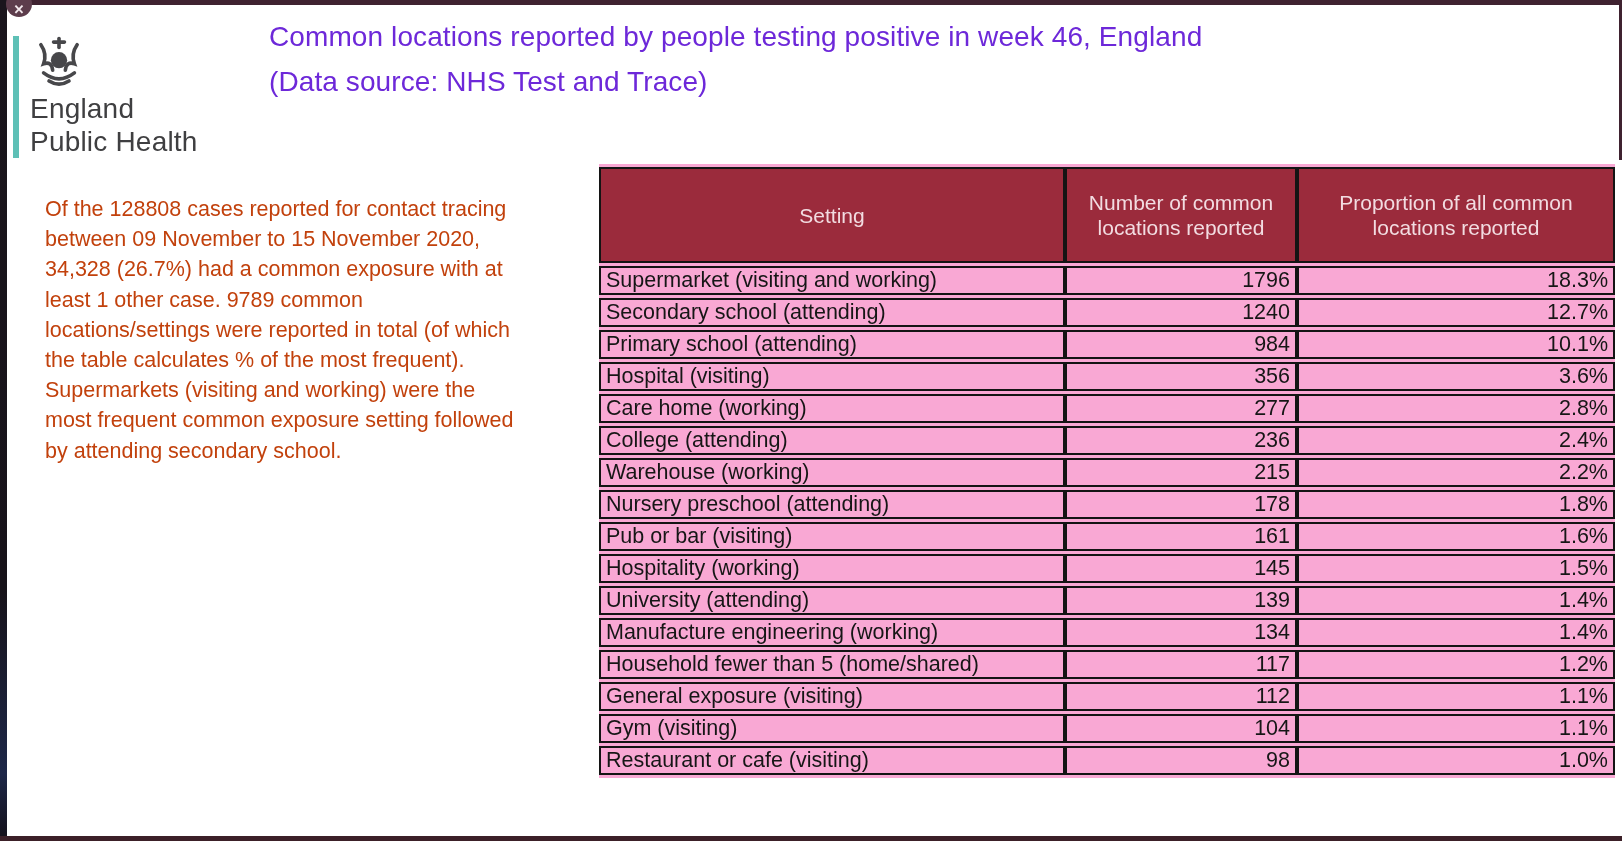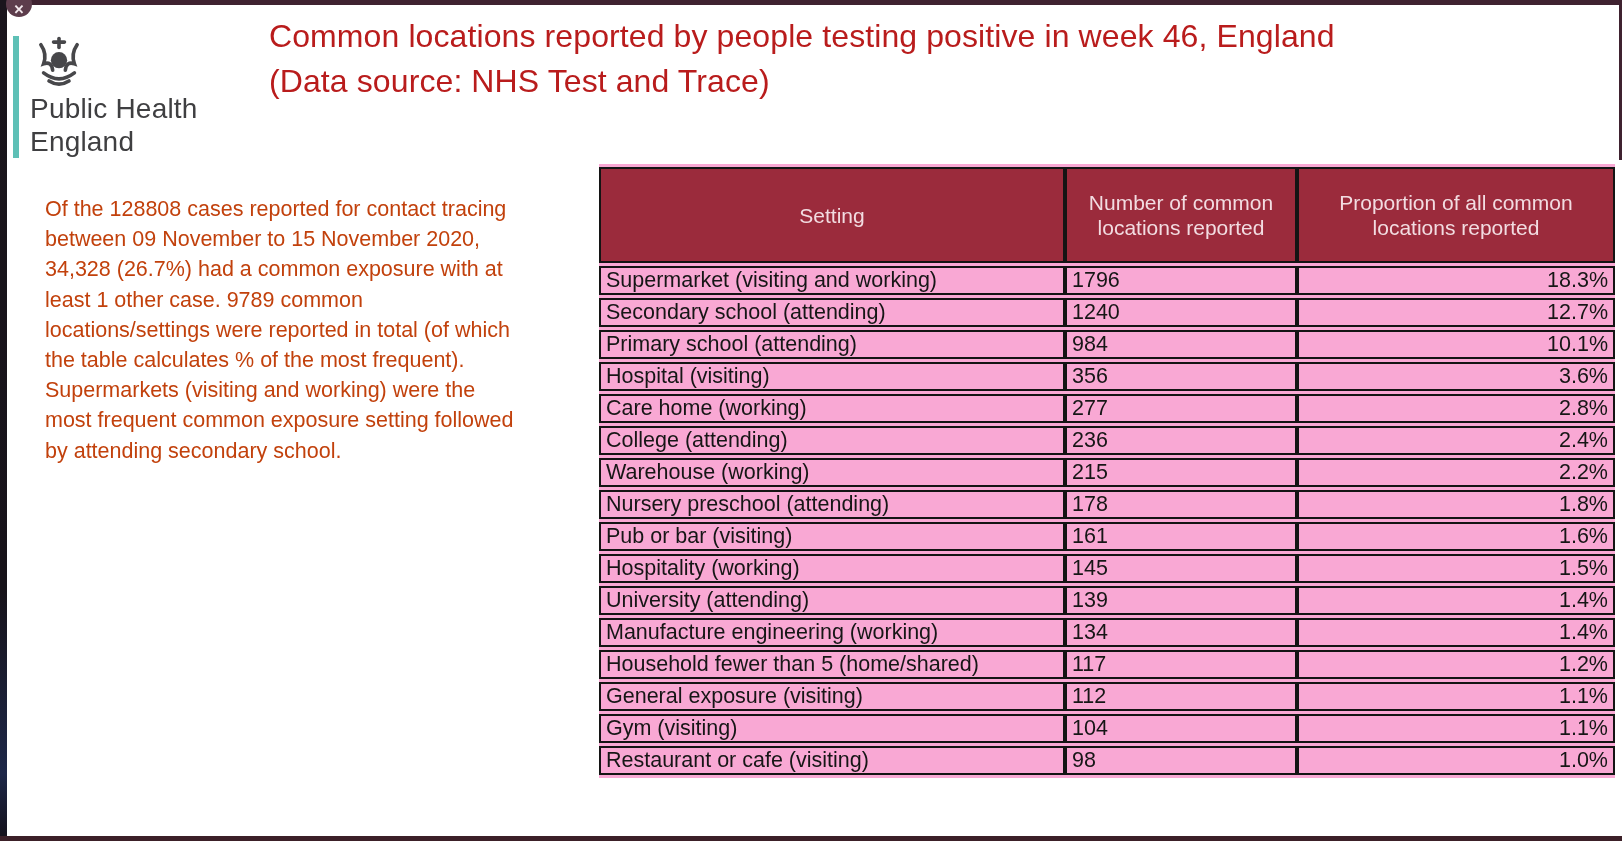--- a/index.html
+++ b/index.html
@@ -35,21 +35,21 @@
   
   .teal-bar { position: absolute; left: 13px; top: 36px; width: 6px; height: 122px; background: #5ec0b6; }
   .crown    { position: absolute; left: 30px; top: 32px; }
   .org-name {
     position: absolute; left: 30px; top: 92px;
     font-size: 28px; line-height: 33px; color: #3f3f41; letter-spacing: 0.2px;
   }
 
   .doc-title {
     position: absolute; left: 269px; top: 14px;
-    font-size: 32px; line-height: 45px; color: #b91c1c; letter-spacing: 0.1px;
+    font-size: 28px; line-height: 45px; color: #6d28d9; letter-spacing: 0.1px;
   }
 
   .summary {
     position: absolute; left: 45px; top: 194px; width: 480px;
     font-size: 21.5px; line-height: 30.2px; color: #c2410c;
   }
 
   
   .tbl-wrap { position: absolute; left: 599px; top: 164px; }
   table.data {
@@ -76,21 +76,21 @@
     border: 2px solid #141414;
     font-size: 21.5px;
     color: #161616;
     padding: 0 5px;
     white-space: nowrap;
     overflow: hidden;
     vertical-align: middle;
     margin-left: 32px;
   }
   td.td-setting    { text-align: left; }
-  td.td-count      { }
+  td.td-count      { text-align: right; }
   td.td-proportion { text-align: right; }
 </style>
 </head>
 <body>
 
 <div class="page">
 
   <div class="edge-top"></div>
   <div class="edge-left"></div>
   <div class="edge-bottom"></div>
@@ -108,22 +108,22 @@
         <circle cx="32" cy="30" r="9" fill="#47474a" stroke="none"></circle>
         <path d="M12 13 q7 10 3 21 q9 -3 10 7"></path>
         <path d="M52 13 q-7 10 -3 21 q-9 -3 -10 7"></path>
         <path d="M15 44 q17 13 34 0"></path>
         <path d="M21 53 q11 7 22 0"></path>
       </g>
     </svg>
   </div>
 
   <div class="org-name">
+    <div>England</div>
     <div>Public Health</div>
-    <div>England</div>
   </div>
 
   <div class="doc-title">
     <div>Common locations reported by people testing positive in week 46, England</div>
     <div>(Data source: NHS Test and Trace)</div>
   </div>
 
   <div class="summary">Of the 128808 cases reported for contact tracing between 09 November to 15 November 2020,  34,328 (26.7%) had a common exposure with at least 1 other case. 9789 common locations/settings were reported in total (of which the table calculates % of the most frequent). Supermarkets (visiting and working) were the most frequent common exposure setting followed by attending secondary school.</div>
 
   <div class="tbl-wrap">

